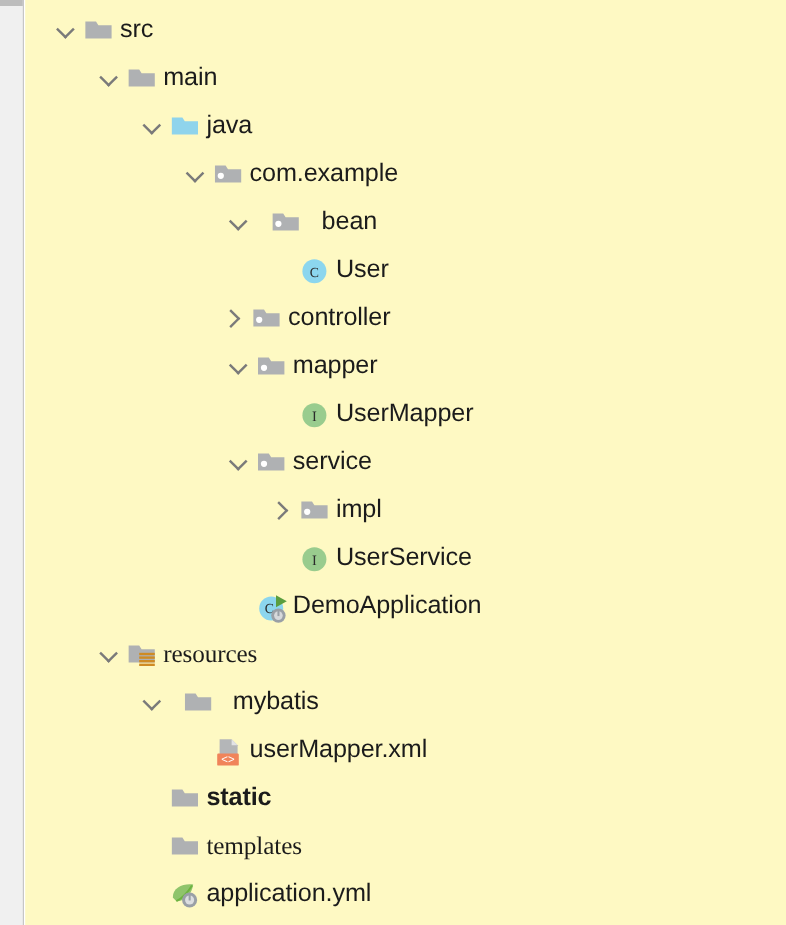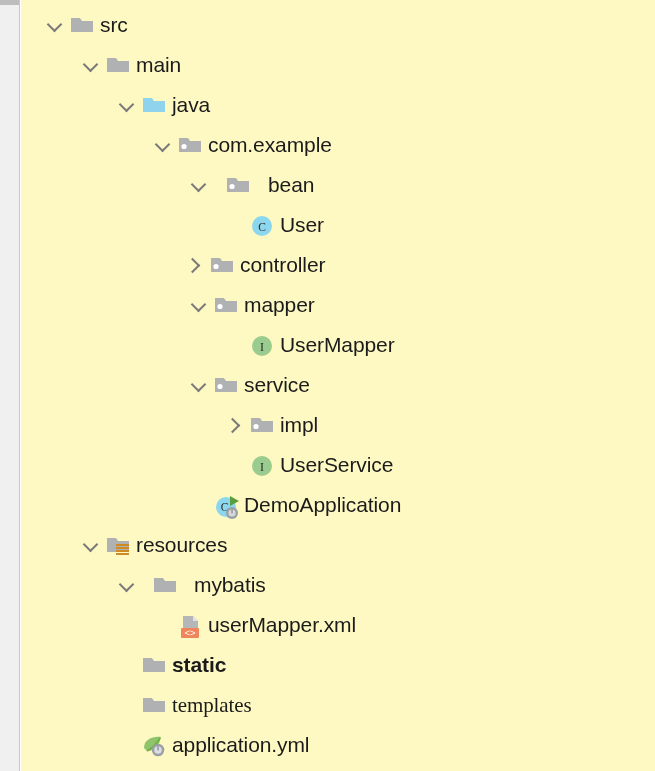--- a/index.html
+++ b/index.html
@@ -215,21 +215,21 @@
           <circle cx="11" cy="12" r="10" fill="#8cd6ee"></circle>
           <text x="9.5" y="16" font-family="Liberation Serif, serif" font-size="11.5" fill="#2b2b2b" text-anchor="middle">C</text>
           <path d="M15 1 L24 6 L15 11 Z" fill="#5a9e3e"></path>
           <circle cx="17" cy="18" r="6" fill="#9aa0a6"></circle>
           <circle cx="17" cy="18" r="3.6" fill="#d7d9db"></circle>
           <rect x="16.2" y="13.8" width="1.7" height="4.6" fill="#9aa0a6"></rect>
         </svg>
       </div>
       <span class="row-label">DemoApplication</span>
     </div>
-    <div class="tree-row" style="top: 525px; left: 57px;">
+    <div class="tree-row" style="top: 525px; left: 57px; font-family: Liberation Serif, serif;">
       <div class="twisty down"></div>
       <div class="icon-wrap">
         <svg width="24" height="22" viewBox="0 0 24 22" xmlns="http://www.w3.org/2000/svg">
           <path d="M0 3 L9 3 L11 6 L22 6 L22 17 L0 17 Z" fill="#afb1b3"></path>
           <rect x="9" y="9" width="13" height="2" fill="#cf8b23"></rect>
           <rect x="9" y="12" width="13" height="2" fill="#cf8b23"></rect>
           <rect x="9" y="15" width="13" height="2" fill="#cf8b23"></rect>
           <rect x="9" y="18" width="13" height="2" fill="#cf8b23"></rect>
         </svg>
       </div>

